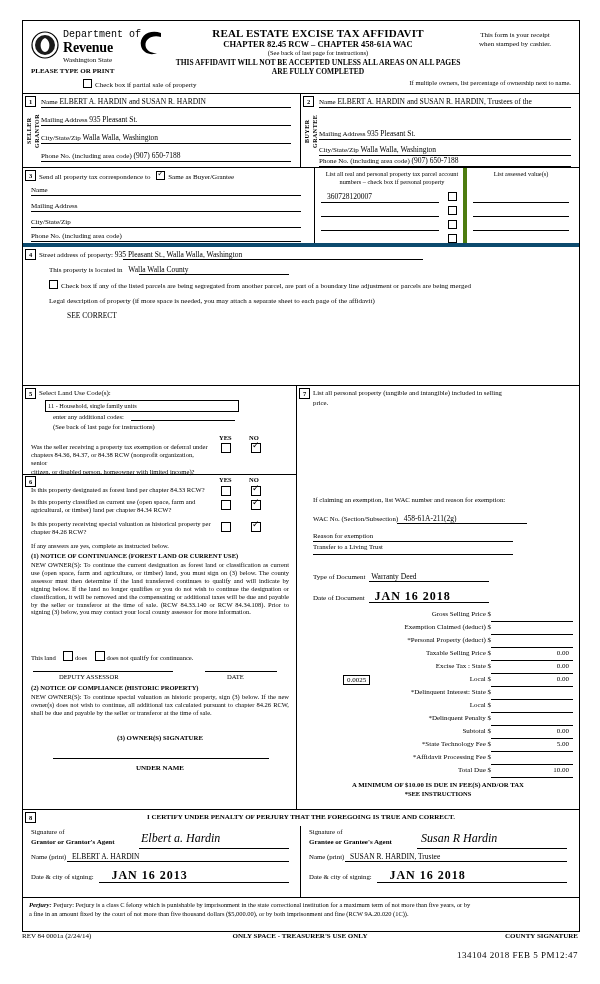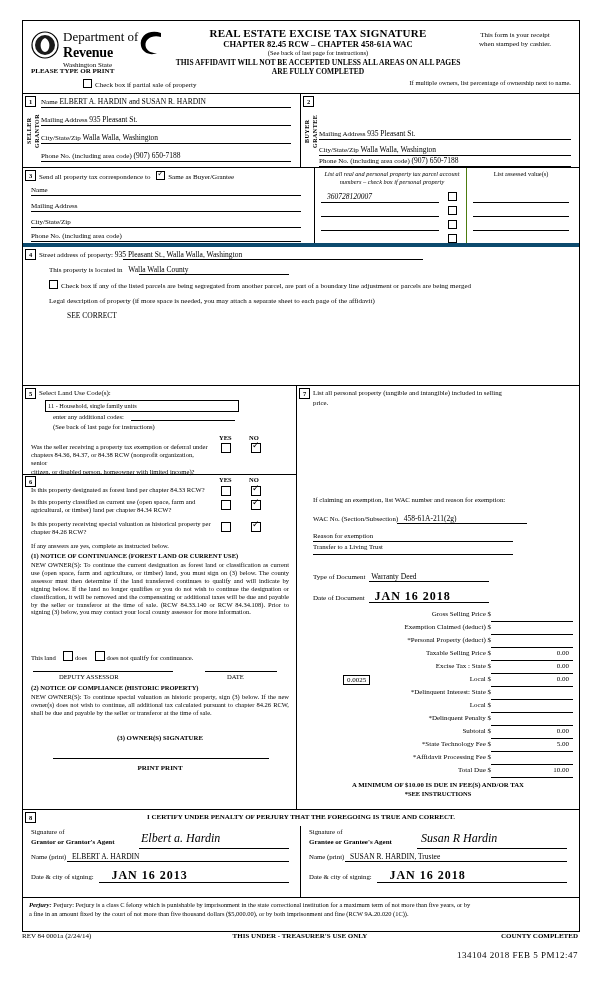--- a/index.html
+++ b/index.html
@@ -16,21 +16,21 @@
     position:absolute;left:0;top:0;width:600px;height:984px;
     background:#fff;
   }
   .frame{
     position:absolute;left:22px;top:20px;width:556px;height:910px;
     border:1px solid #000;
   }
   
   .hdr{position:absolute;left:0;top:0;width:100%;height:72px;}
   .dept{position:absolute;left:14px;top:8px;font-size:7px;}
-  .dept .d1{font-size:13px;}
+  .dept .d1{font-size:10px;font-family:Liberation Mono, monospace;}
   .dept .d2{font-size:14px;font-weight:bold;letter-spacing:-0.2px;}
   .dept .d3{font-size:7px;}
   .wa-logo{
     position:absolute;left:8px;top:10px;width:28px;height:28px;
   }
   .wa-logo svg{display:block;}
   .swirl{position:absolute;left:112px;top:6px;width:34px;height:34px;}
   .title-block{position:absolute;left:150px;top:6px;width:290px;text-align:center;}
   .t1{font-size:11px;font-weight:bold;letter-spacing:.2px;}
   .t2{font-size:8.5px;font-weight:bold;}
@@ -56,21 +56,21 @@
     font-size:6px;font-weight:bold;text-align:center;
     writing-mode:vertical-rl;transform:rotate(180deg);
     letter-spacing:.5px;line-height:8px;
   }
   .fline{position:absolute;font-size:7px;white-space:nowrap;}
   .hand{font-family:"Liberation Serif", serif;font-size:7.5px;}
 
   
   .b3{position:absolute;left:0;top:146px;width:100%;height:76px;border-top:1px solid #000;box-sizing:border-box;}
   .b3 .left{position:absolute;left:0;top:0;width:292px;height:100%;border-right:1px solid #000;box-sizing:border-box;}
-  .b3 .mid{position:absolute;left:292px;top:0;width:152px;height:100%;border-right:1px solid #4d7c0f;box-sizing:border-box;font-style:italic;}
+  .b3 .mid{position:absolute;left:292px;top:0;width:152px;height:100%;border-right:4px solid #4d7c0f;box-sizing:border-box;}
   .b3 .right{position:absolute;left:444px;top:0;right:0;height:100%;}
   .smallbox{width:7px;height:7px;border:1px solid #000;display:inline-block;background:#fff;}
 
   
   .b4{position:absolute;left:0;top:222px;width:100%;height:142px;border-top:4px solid #0c4a6e;box-sizing:border-box;}
 
   
   .lower{position:absolute;left:0;top:364px;width:100%;height:424px;border-top:1px solid #000;box-sizing:border-box;}
   .lower .lcol{position:absolute;left:0;top:0;width:274px;height:100%;border-right:1px solid #000;box-sizing:border-box;}
   .lower .rcol{position:absolute;left:274px;top:0;right:0;height:100%;}
@@ -112,21 +112,21 @@
         <div class="d1">Department of</div>
         <div class="d2">Revenue</div>
         <div class="d3">Washington State</div>
       </div>
       <div class="swirl">
         <svg width="34" height="34" viewBox="0 0 34 34">
           <path d="M26 6 C14 2 4 9 6 19 C7.5 26 16 29 22 26 C17 26.5 11 24 10.5 18.5 C10 12 17 7.5 26 10 Z" fill="#000"></path>
         </svg>
       </div>
       <div class="title-block">
-        <div class="t1">REAL ESTATE EXCISE TAX SIGNATURE</div>
+        <div class="t1">REAL ESTATE EXCISE TAX AFFIDAVIT</div>
         <div class="t2">CHAPTER 82.45 RCW – CHAPTER 458-61A WAC</div>
         <div class="t3">(See back of last page for instructions)</div>
         <div class="t4" style="margin-top:2px;">THIS AFFIDAVIT WILL NOT BE ACCEPTED UNLESS ALL AREAS ON ALL PAGES ARE FULLY COMPLETED</div>
       </div>
       <div class="receipt">
         <div>This form is your receipt</div>
         <div>when stamped by cashier.</div>
       </div>
       <div class="typeprint">PLEASE TYPE OR PRINT</div>
       <div class="partial">
@@ -156,20 +156,25 @@
       <div class="fline" style="left:18px;top:57px;width:255px;">
         <span>Phone No. (including area code)</span>
         <span class="hand">(907) 650-7188</span>
         <div class="under" style="margin-top:1px;width:250px;"></div>
       </div>
     </div>
 
     <div class="buyerbox">
       <div class="num" style="left:2px;top:2px;">2</div>
       <div class="vlabel">BUYER GRANTEE</div>
+      <div class="fline" style="left:18px;top:3px;width:255px;">
+        <span>Name</span>
+        <span class="hand">ELBERT A. HARDIN and SUSAN R. HARDIN, Trustees of the</span>
+        <div class="under" style="margin-top:1px;width:252px;"></div>
+      </div>
       <div class="fline" style="left:18px;top:35px;width:255px;">
         <span>Mailing Address</span>
         <span class="hand">935 Pleasant St.</span>
         <div class="under" style="margin-top:1px;width:252px;"></div>
       </div>
       <div class="fline" style="left:18px;top:51px;width:255px;">
         <span>City/State/Zip</span>
         <span class="hand">Walla Walla, Washington</span>
         <div class="under" style="margin-top:1px;width:252px;"></div>
       </div>
@@ -331,21 +336,21 @@
         <div class="under" style="position:absolute;left:182px;top:285px;width:72px;"></div>
         <div style="position:absolute;left:36px;top:287px;font-size:6.6px;">DEPUTY ASSESSOR</div>
         <div style="position:absolute;left:204px;top:287px;font-size:6.6px;">DATE</div>
 
         <div style="position:absolute;left:8px;top:298px;width:258px;">
           <p class="para bld">(2) NOTICE OF COMPLIANCE (HISTORIC PROPERTY)</p>
           <p class="para" style="margin-top:1px;text-align:justify;">NEW OWNER(S): To continue special valuation as historic property, sign (3) below. If the new owner(s) does not wish to continue, all additional tax calculated pursuant to chapter 84.26 RCW, shall be due and payable by the seller or transferor at the time of sale.</p>
         </div>
         <div style="position:absolute;left:0;top:348px;width:274px;text-align:center;font-size:6.8px;font-weight:bold;">(3)  OWNER(S) SIGNATURE</div>
         <div class="under" style="position:absolute;left:30px;top:372px;width:216px;"></div>
-        <div style="position:absolute;left:0;top:378px;width:274px;text-align:center;font-size:7px;font-weight:bold;">PRINT PRINT</div>
+        <div style="position:absolute;left:0;top:378px;width:274px;text-align:center;font-size:7px;font-weight:bold;">UNDER NAME</div>
       </div>
 
       <div class="rcol">
         <div class="num" style="left:2px;top:2px;">7</div>
         <div style="position:absolute;left:16px;top:3px;font-size:6.8px;">List all  personal property (tangible and intangible) included in selling</div>
         <div style="position:absolute;left:16px;top:13px;font-size:6.8px;">price.</div>
 
         <div style="position:absolute;left:16px;top:110px;font-size:6.8px;">If claiming an exemption, list WAC number and reason for exemption:</div>
         <div style="position:absolute;left:16px;top:128px;font-size:6.8px;">
           <span>WAC No. (Section/Subsection)</span>
@@ -482,17 +487,17 @@
     </div>
 
     <div class="perj">
       <div><span class="bld ital" style="font-size:6.6px;">Perjury:</span> <span>Perjury: Perjury is a class C felony which is punishable by imprisonment in the state correctional institution for a maximum term of not more than five years, or by</span></div>
       <div>a fine in an amount fixed by the court of not more than five thousand dollars ($5,000.00), or by both imprisonment and fine (RCW 9A.20.020 (1C)).</div>
     </div>
   </div>
 
   <div class="footer">
     <span style="position:absolute;left:0;top:0;">REV 84 0001a (2/24/14)</span>
-    <span style="position:absolute;left:0;top:0;width:556px;text-align:center;font-weight:bold;">THIS UNDER - TREASURER'S USE ONLY</span>
-    <span style="position:absolute;right:0;top:0;font-weight:bold;">COUNTY COMPLETED</span>
+    <span style="position:absolute;left:0;top:0;width:556px;text-align:center;font-weight:bold;">ONLY SPACE - TREASURER'S USE ONLY</span>
+    <span style="position:absolute;right:0;top:0;font-weight:bold;">COUNTY SIGNATURE</span>
   </div>
   <div class="stamp">134104 2018 FEB 5 PM12:47</div>
 </div>
 
 </body></html>

